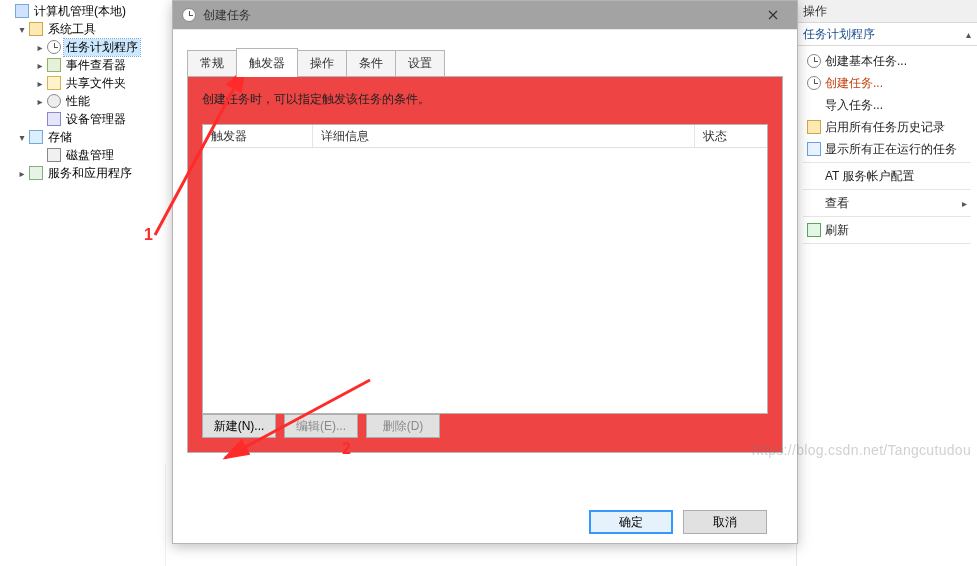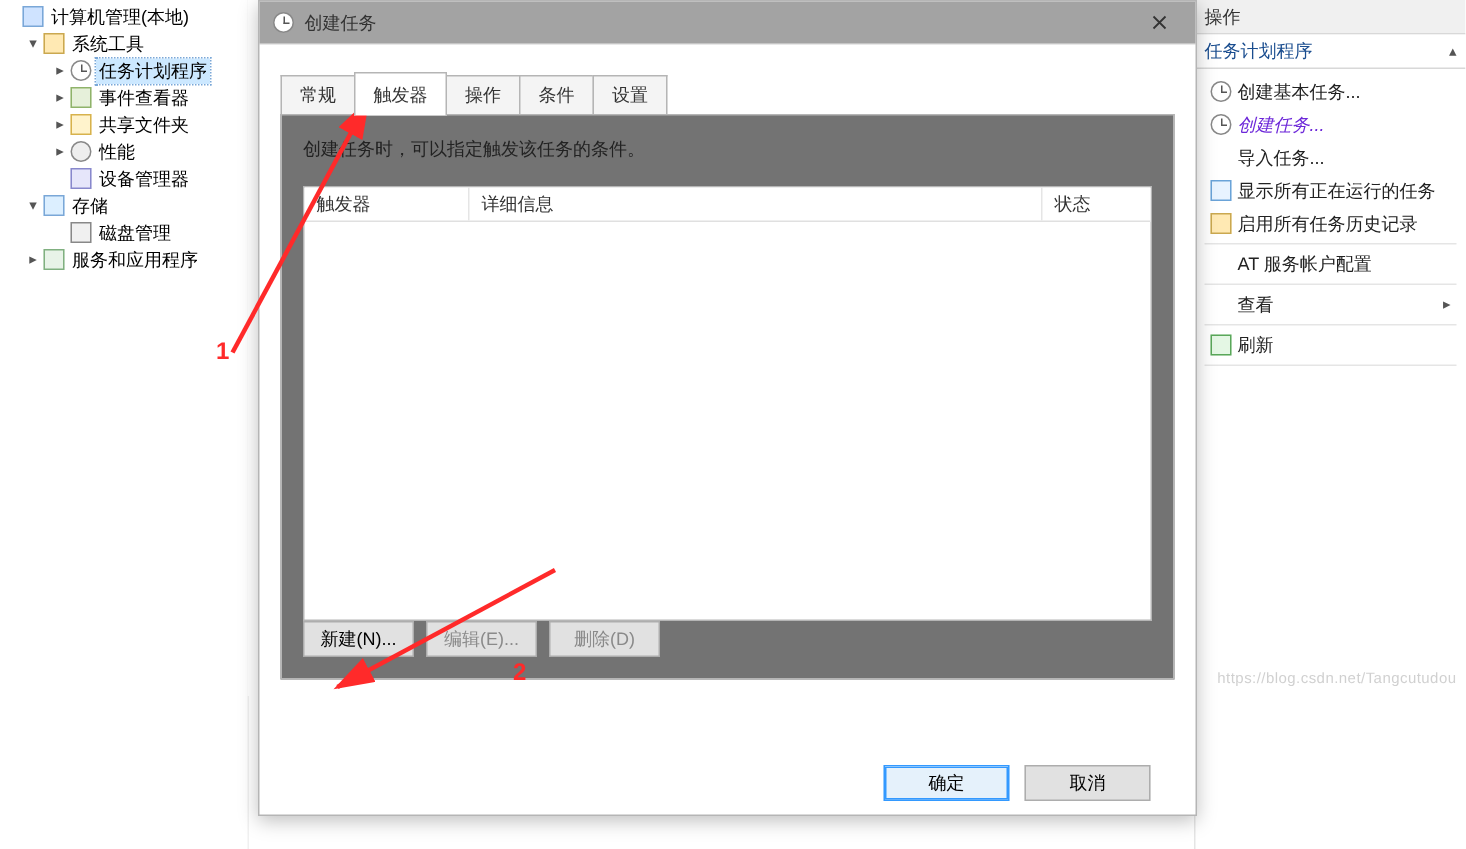--- a/index.html
+++ b/index.html
@@ -107,21 +107,21 @@
     font-size: 10px; color: #555;
   }
   .actions-list { padding: 4px 0; }
   .action-row {
     display: flex; align-items: center;
     height: 22px;
     padding: 0 10px;
     color: #222;
     cursor: default;
   }
-  .action-row.disabled { color: #6d28d9; font-style: italic; }
+  .action-row.disabled { color: #c2410c; }
   .action-row .a-icon { width: 18px; display:inline-flex; }
   .action-row .a-text { flex: 1; }
   .action-row .a-arrow { font-size: 10px; color:#555; }
   .actions-sep { border-top: 1px solid #e5e5e5; margin: 2px 6px; }
 
   
   .center-area {
     position: absolute;
     left: 165px; right: 180px; top: 0; bottom: 0;
     background: #fff;
@@ -191,21 +191,21 @@
     padding-bottom: 5px;
     top: 1px;
   }
 
   .tabpage {
     position: absolute;
     left: 14px; right: 14px;
     top: 46px;
     bottom: 48px;
     border: 1px solid #b5b5b5;
-    background: #737373;
+    background: #ef4444;
     box-sizing: border-box;
     padding: 14px 14px 10px 14px;
   }
   .tab-desc {
     color: #222;
     margin-bottom: 16px;
   }
 
   
   .listview {
@@ -279,21 +279,21 @@
     color:#ff2a2a;
     font-size: 16px;
     font-weight: bold;
     font-family: Arial, sans-serif;
   }
 
   
   .watermark {
     position: absolute;
     right: 6px; bottom: 6px;
-    font-size: 10px;
+    font-size: 14px;
     color: rgba(120,120,120,0.35);
     letter-spacing: 0.3px;
     font-family: Arial, sans-serif;
     pointer-events: none;
   }
 </style>
 </head>
 <body>
 
 <div class="root">
@@ -389,29 +389,29 @@
             <span class="ic-sq ic-clock"></span>
           </span>
         <span class="a-text">创建任务...</span>
       </div>
       <div class="action-row">
         <span class="a-icon"></span>
         <span class="a-text">导入任务...</span>
       </div>
       <div class="action-row">
         <span class="a-icon">
+            <span class="ic-sq" style="background:#ffe9b3;border-color:#caa850;"></span>
+          </span>
+        <span class="a-text">启用所有任务历史记录</span>
+      </div>
+      <div class="action-row">
+        <span class="a-icon">
             <span class="ic-sq" style="background:#e8f3ff;border-color:#6aa3d8;"></span>
           </span>
         <span class="a-text">显示所有正在运行的任务</span>
-      </div>
-      <div class="action-row">
-        <span class="a-icon">
-            <span class="ic-sq" style="background:#ffe9b3;border-color:#caa850;"></span>
-          </span>
-        <span class="a-text">启用所有任务历史记录</span>
       </div>
       <div class="actions-sep"></div>
       <div class="action-row">
         <span class="a-icon"></span>
         <span class="a-text">AT 服务帐户配置</span>
       </div>
       <div class="actions-sep"></div>
       <div class="action-row">
         <span class="a-icon"></span>
         <span class="a-text">查看</span>

